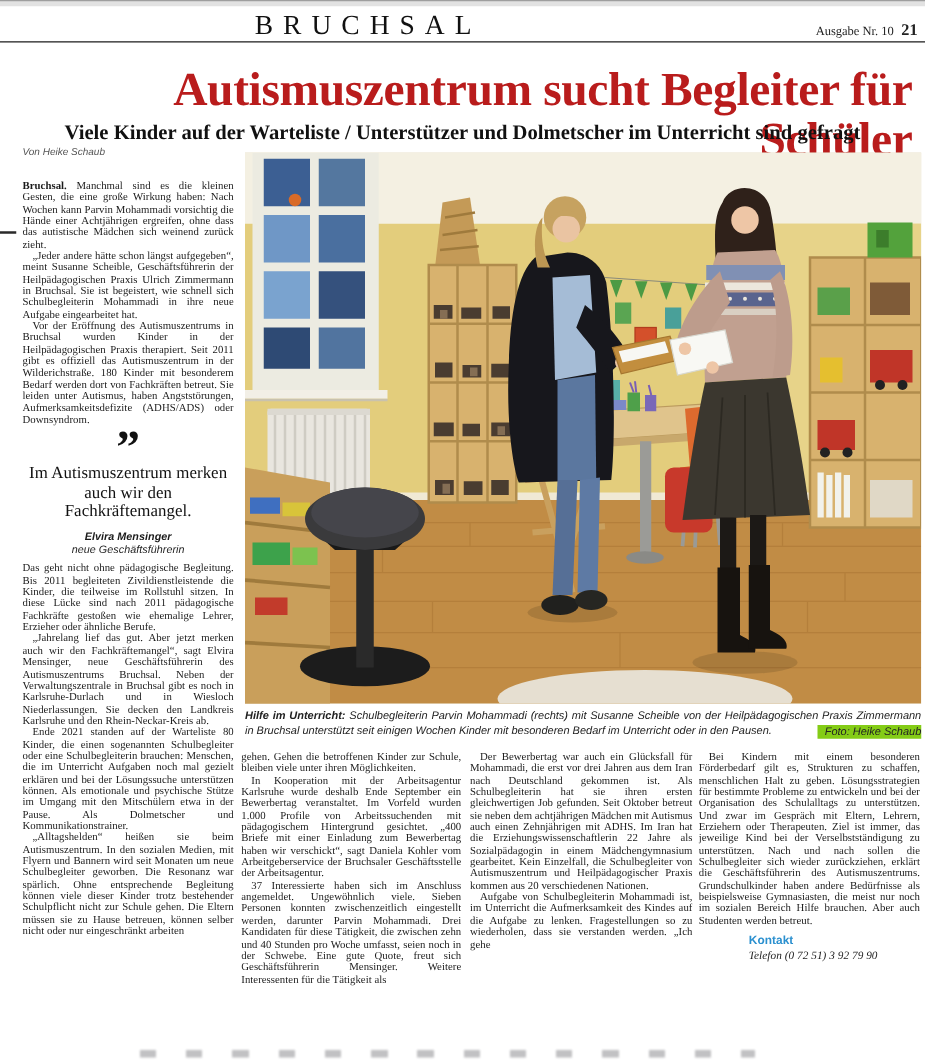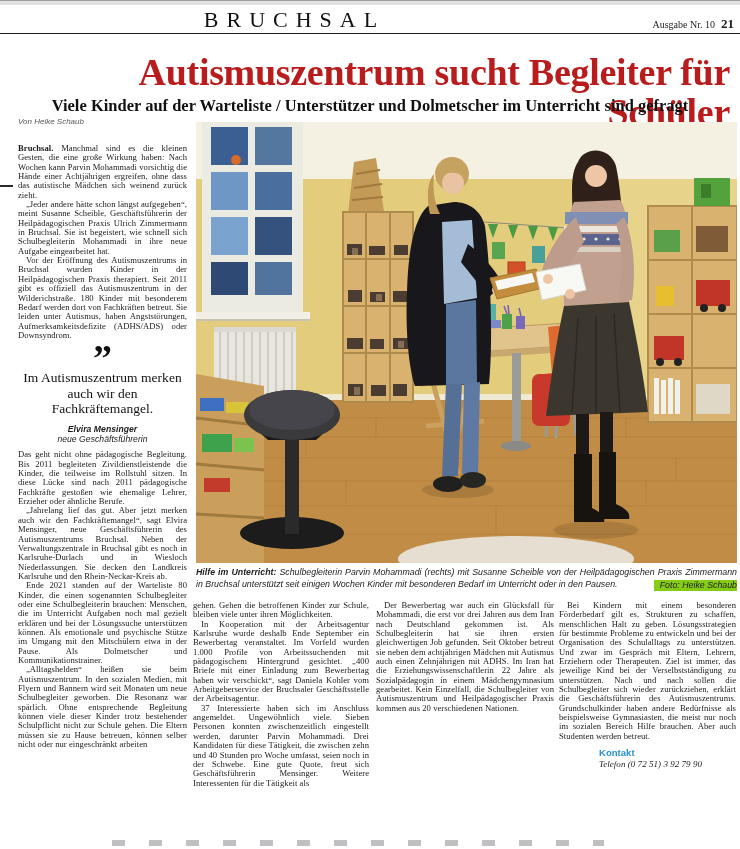--- a/index.html
+++ b/index.html
@@ -282,20 +282,21 @@
 </div>
 
 <div class="abs coltext col2">
   <p>gehen. Gehen die betroffenen Kinder zur Schule, bleiben viele unter ihren Möglichkeiten.</p>
   <p class="ind">In Kooperation mit der Arbeitsagentur Karlsruhe wurde deshalb Ende September ein Bewerbertag veranstaltet. Im Vorfeld wurden 1.000 Profile von Arbeitssuchenden mit pädagogischem Hintergrund gesichtet. „400 Briefe mit einer Einladung zum Bewerbertag haben wir verschickt“, sagt Daniela Kohler vom Arbeitgeberservice der Bruchsaler Geschäftsstelle der Arbeitsagentur.</p>
   <p class="ind">37 Interessierte haben sich im Anschluss angemeldet. Ungewöhnlich viele. Sieben Personen konnten zwischenzeitlich eingestellt werden, darunter Parvin Mohammadi. Drei Kandidaten für diese Tätigkeit, die zwischen zehn und 40 Stunden pro Woche umfasst, seien noch in der Schwebe. Eine gute Quote, freut sich Geschäftsführerin Mensinger. Weitere Interessenten für die Tätigkeit als</p>
 </div>
 
 <div class="abs coltext col3">
   <p class="ind">Der Bewerbertag war auch ein Glücksfall für Mohammadi, die erst vor drei Jahren aus dem Iran nach Deutschland gekommen ist. Als Schulbegleiterin hat sie ihren ersten gleichwertigen Job gefunden. Seit Oktober betreut sie neben dem achtjährigen Mädchen mit Autismus auch einen Zehnjährigen mit ADHS. Im Iran hat die Erziehungswissenschaftlerin 22 Jahre als Sozialpädagogin in einem Mädchengymnasium gearbeitet. Kein Einzelfall, die Schulbegleiter von Autismuszentrum und Heilpädagogischer Praxis kommen aus 20 verschiedenen Nationen.</p>
+  <p class="ind">Aufgabe von Schulbegleiterin Mohammadi ist, im Unterricht die Aufmerksamkeit des Kindes auf die Aufgabe zu lenken. Fragestellungen so zu wiederholen, dass sie verstanden werden. „Ich gehe</p>
 </div>
 
 <div class="abs coltext col4">
   <p class="ind">Bei Kindern mit einem besonderen Förderbedarf gilt es, Strukturen zu schaffen, menschlichen Halt zu geben. Lösungsstrategien für bestimmte Probleme zu entwickeln und bei der Organisation des Schulalltags zu unterstützen. Und zwar im Gespräch mit Eltern, Lehrern, Erziehern oder Therapeuten. Ziel ist immer, das jeweilige Kind bei der Verselbstständigung zu unterstützen. Nach und nach sollen die Schulbegleiter sich wieder zurückziehen, erklärt die Geschäftsführerin des Autismuszentrums. Grundschulkinder haben andere Bedürfnisse als beispielsweise Gymnasiasten, die meist nur noch im sozialen Bereich Hilfe brauchen. Aber auch Studenten werden betreut.</p>
   <div class="contact">
     <div class="contact-label">Kontakt</div>
     <div class="contact-phone">Telefon (0 72 51) 3 92 79 90</div>
   </div>
 </div>
 

